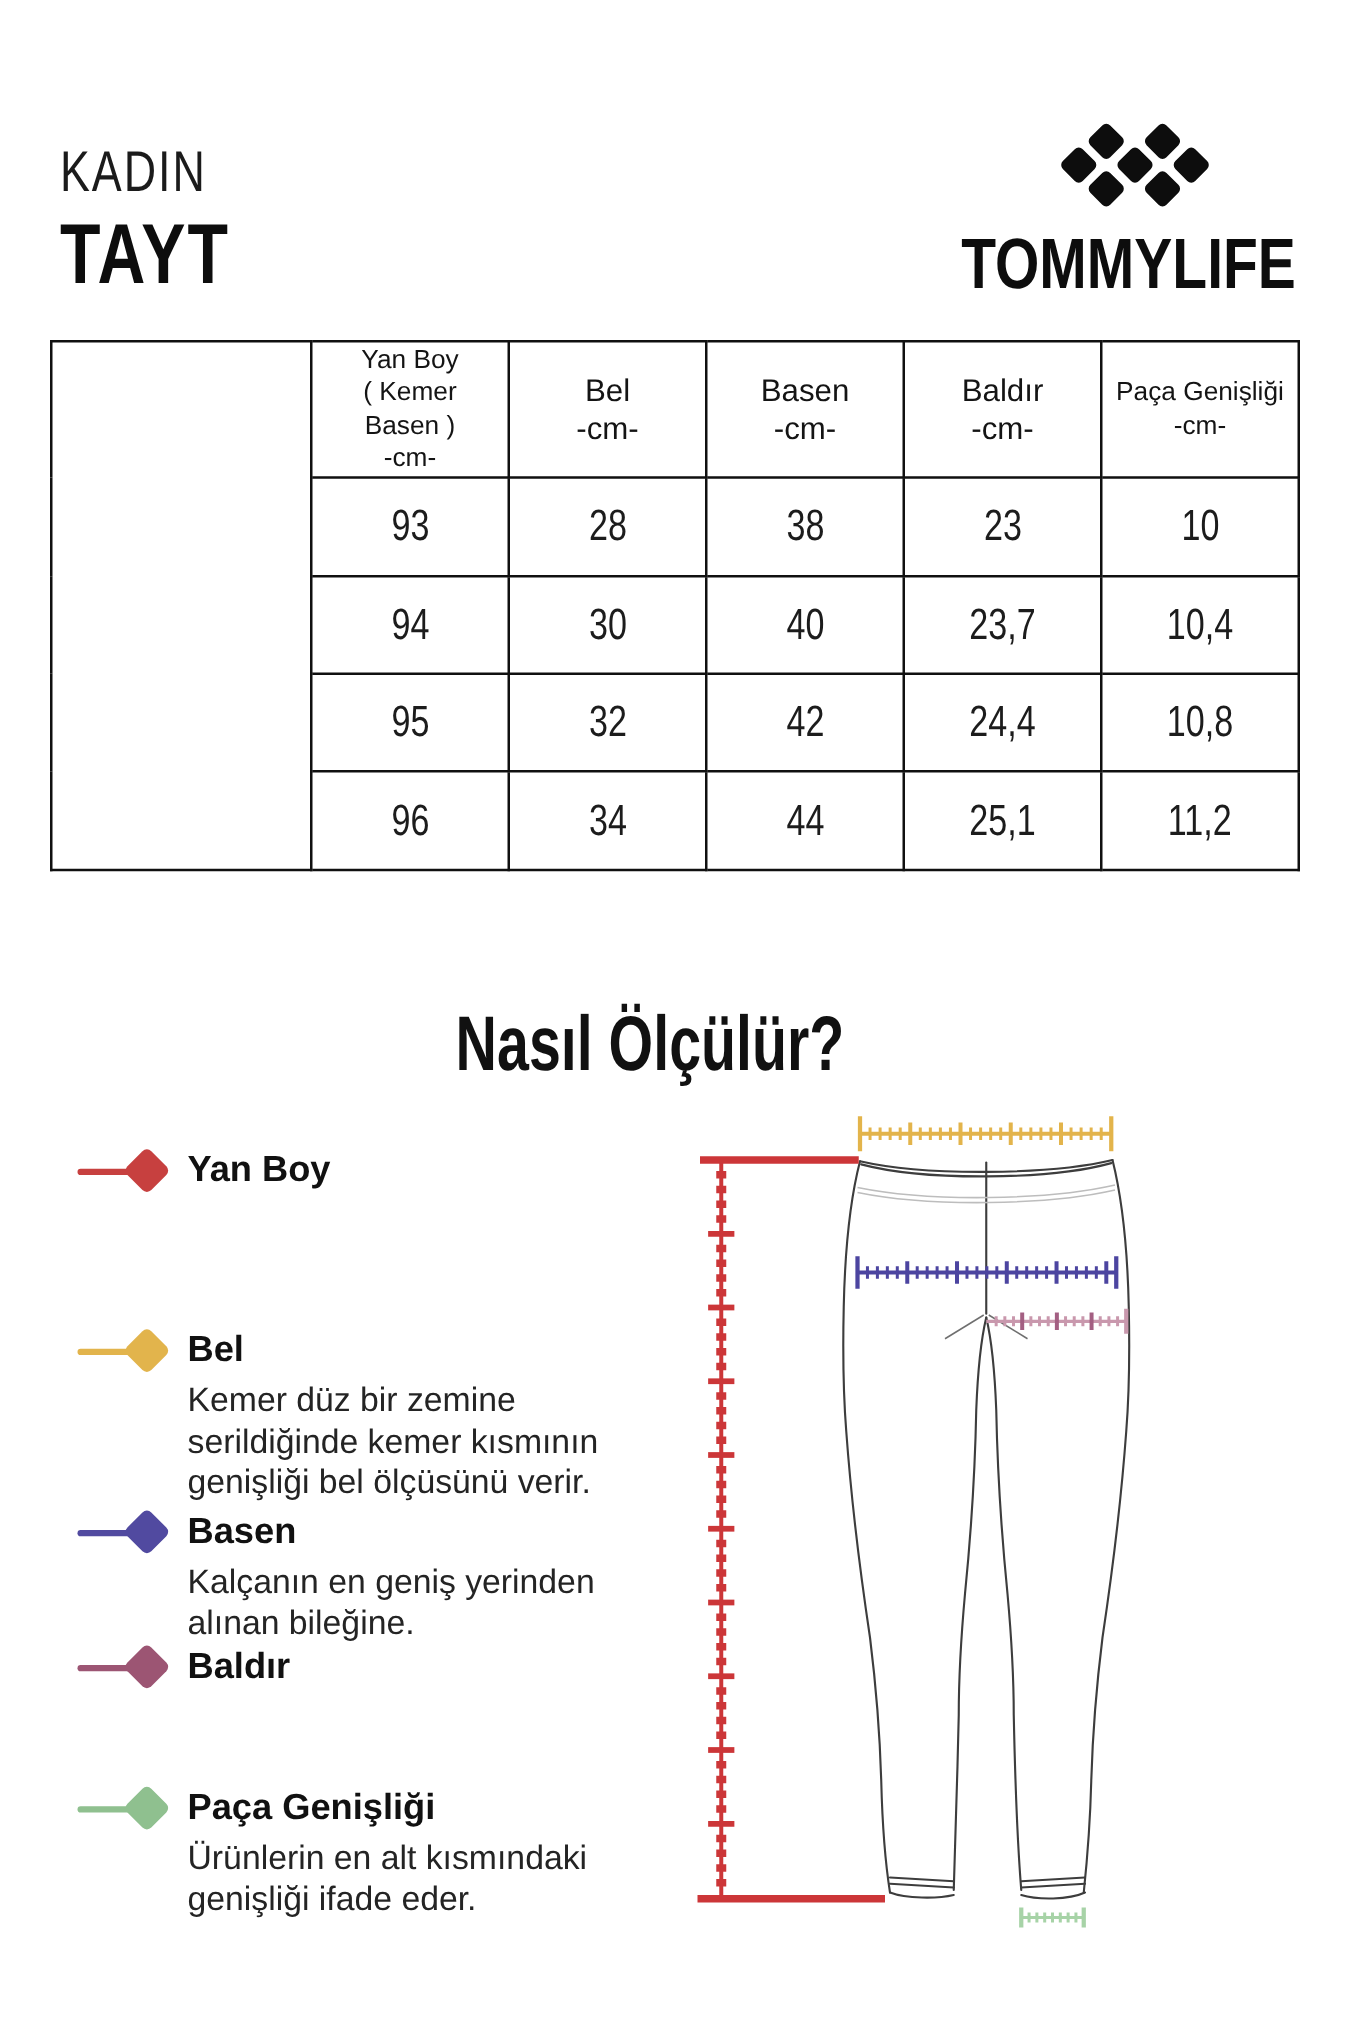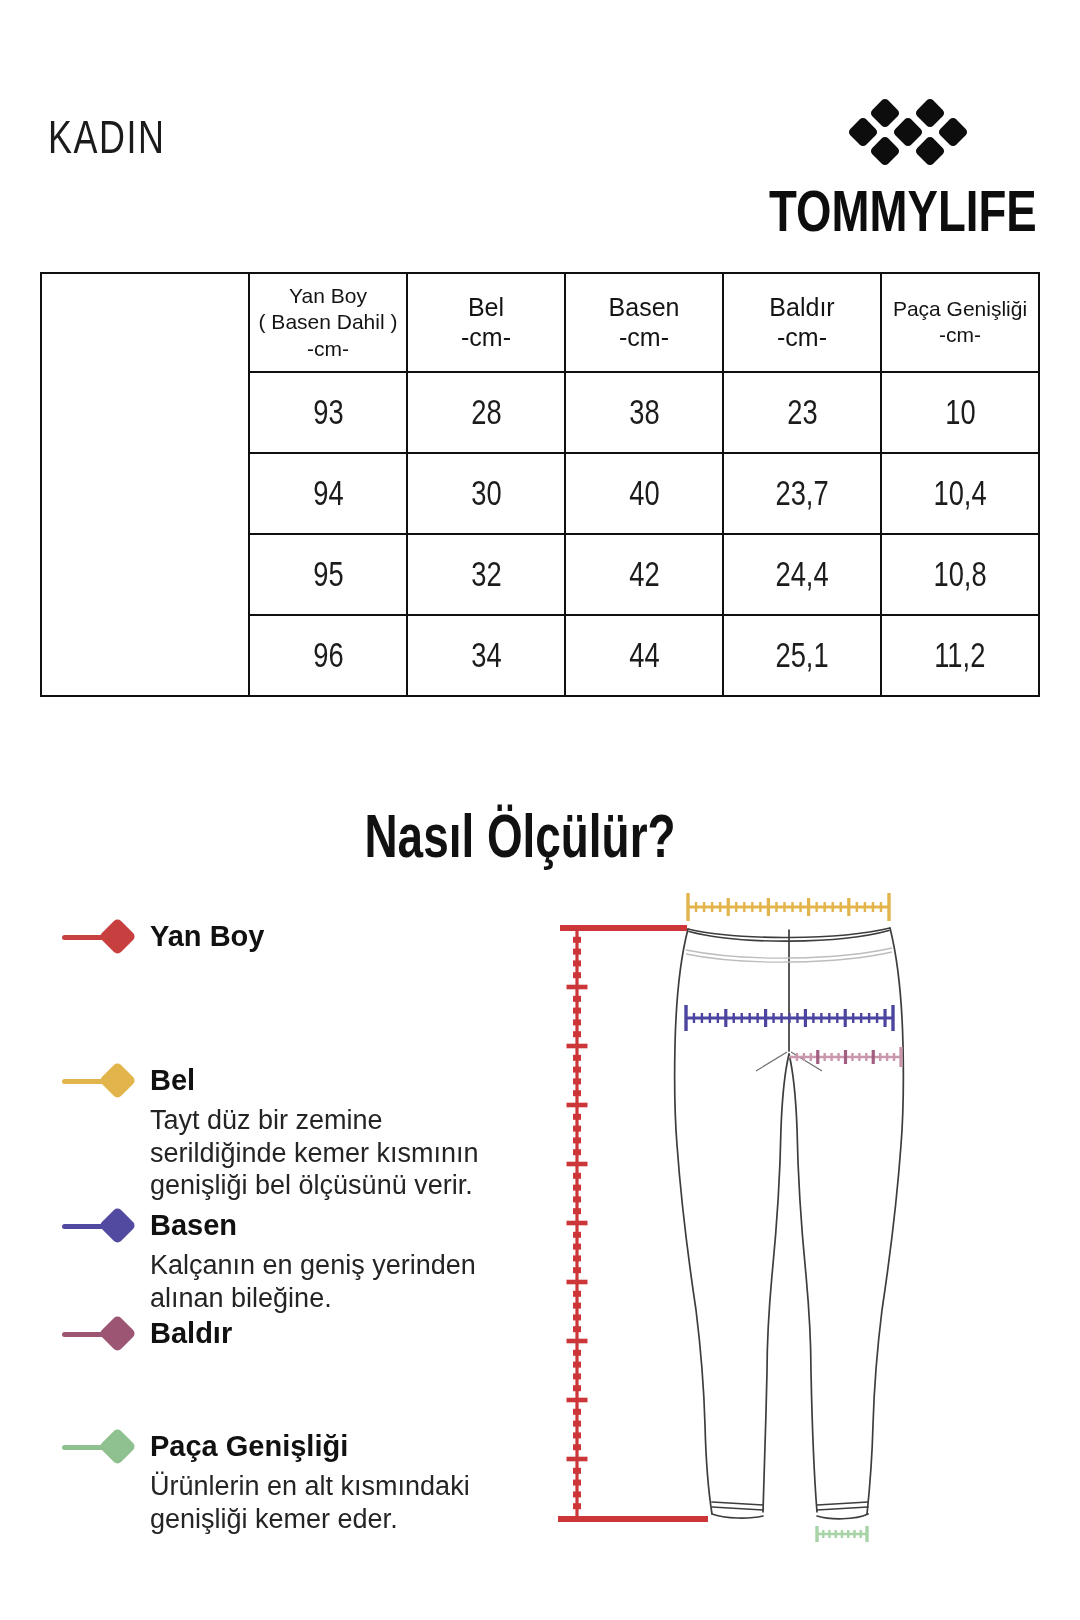--- a/index.html
+++ b/index.html
@@ -52,20 +52,21 @@
 
   .diagram{position:absolute;left:520px;top:850px;width:560px;height:720px;}
 </style>
 </head>
 <body>
 
 <div class="canvas">
 
   <div class="brand">
     <div class="brand-cat"><span class="sxl">KADIN</span></div>
+    <div class="brand-prod"><span class="sxl">TAYT</span></div>
   </div>
 
   <svg class="logo-diamonds" viewBox="0 0 250 130">
     <g fill="#0d0d0d">
       <rect x="-11.2" y="-11.2" width="22.5" height="22.5" rx="4.5" transform="translate(125,53) rotate(45)"></rect>
       <rect x="-11.2" y="-11.2" width="22.5" height="22.5" rx="4.5" transform="translate(170,53) rotate(45)"></rect>
       <rect x="-11.2" y="-11.2" width="22.5" height="22.5" rx="4.5" transform="translate(103,72) rotate(45)"></rect>
       <rect x="-11.2" y="-11.2" width="22.5" height="22.5" rx="4.5" transform="translate(148,72) rotate(45)"></rect>
       <rect x="-11.2" y="-11.2" width="22.5" height="22.5" rx="4.5" transform="translate(193,72) rotate(45)"></rect>
       <rect x="-11.2" y="-11.2" width="22.5" height="22.5" rx="4.5" transform="translate(125,91) rotate(45)"></rect>
@@ -92,21 +93,21 @@
                 <span class="sx">L</span>
               </div>
           <div class="bs-size">
                 <span class="sx">XL</span>
               </div>
         </div>
       </td>
       <th class="colhead small">
             <div class="pad">
         <div class="th-label">Yan Boy</div>
-        <div class="th-sub">( Basen Dahil )</div>
+        <div class="th-sub">( Kemer Basen )</div>
         <div class="th-unit">-cm-</div>
             </div>
       </th>
       <th class="colhead">
             <div class="pad">
         <div class="th-label">Bel</div>
         <div class="th-unit">-cm-</div>
             </div>
       </th>
       <th class="colhead">
@@ -170,21 +171,21 @@
       <div class="legend-title">Yan Boy</div>
     </div>
   </div>
   <div class="legend-item" style="top:1062px">
     <div class="legend-marker">
         <span class="legend-line" style="background: rgb(226, 180, 76);"></span>
         <span class="legend-diamond" style="background: rgb(226, 180, 76);"></span>
       </div>
     <div class="legend-text">
       <div class="legend-title">Bel</div>
-      <div class="legend-desc">Tayt düz bir zemine
+      <div class="legend-desc">Kemer düz bir zemine
 serildiğinde kemer kısmının
 genişliği bel ölçüsünü verir.</div>
     </div>
   </div>
   <div class="legend-item" style="top:1207px">
     <div class="legend-marker">
         <span class="legend-line" style="background: rgb(81, 74, 160);"></span>
         <span class="legend-diamond" style="background: rgb(81, 74, 160);"></span>
       </div>
     <div class="legend-text">
@@ -203,21 +204,21 @@
     </div>
   </div>
   <div class="legend-item" style="top:1428px">
     <div class="legend-marker">
         <span class="legend-line" style="background: rgb(143, 192, 143);"></span>
         <span class="legend-diamond" style="background: rgb(143, 192, 143);"></span>
       </div>
     <div class="legend-text">
       <div class="legend-title">Paça Genişliği</div>
       <div class="legend-desc">Ürünlerin en alt kısmındaki
-genişliği kemer eder.</div>
+genişliği ifade eder.</div>
     </div>
   </div>
 
   <svg class="diagram" viewBox="0 0 560 720">
 
     <g id="leg-outline" fill="none" stroke="#3d3d3d" stroke-width="1.7" stroke-linecap="round">
       <path d="M168,79 C220,91 320,90 370,78"></path>
       <path d="M169,81.5 C220,95 320,94 369,80.5"></path>
       <path d="M168,79 C160,110 156,150 155,195 C154,240 155,270 157,295 C161,350 170,420 176,460 C181,500 184,540 185,575 C186,615 189,645 192,664"></path>
       <path d="M370,78 C378,110 382,150 383,195 C384,240 383,270 381,295 C377,350 368,420 362,460 C357,500 354,540 353,575 C352,615 349,645 347,664"></path>

